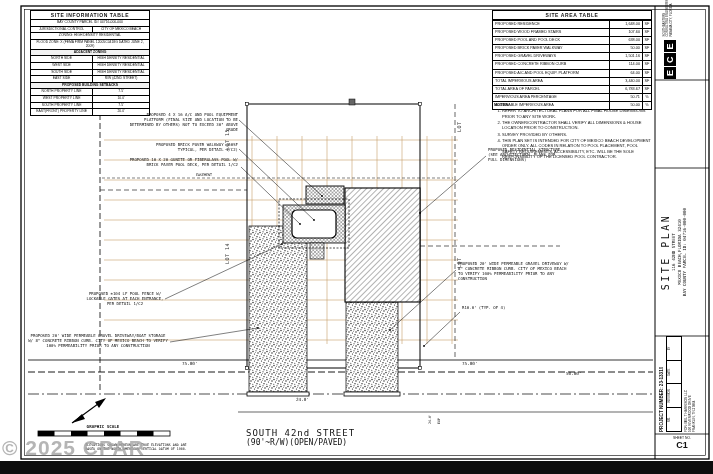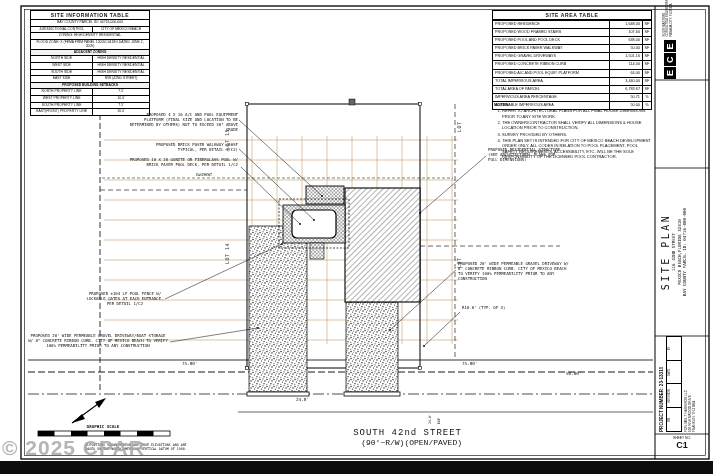--- a/index.html
+++ b/index.html
@@ -312,21 +312,21 @@
   <div class="v lot mono" style="left:456px;top:132px;width:24px;">LOT</div>
   <div class="v lot mono" style="left:456px;top:268px;width:24px;">LOT</div>
   <div class="abs dim mono" style="left:182px;top:361px;">75.00'</div>
   <div class="abs dim mono" style="left:462px;top:361px;">75.00'</div>
   <div class="abs dim mono" style="left:566px;top:371px;">50.00'</div>
   <div class="abs dim mono" style="left:296px;top:397px;">24.0'</div>
   <div class="abs tiny mono" style="left:196px;top:173px;">EASEMENT</div>
   <div class="v tiny mono" style="left:428px;top:424px;width:26px;">24.0'</div>
   <div class="v tiny mono" style="left:437px;top:424px;width:26px;">EOP</div>
 
-  <div class="abs mono" style="left:262px;top:428px;width:200px;text-align:right;font-family:Liberation Mono, monospace;">
+  <div class="abs mono" style="left:246px;top:428px;width:200px;text-align:left;">
     <div style="font-size:9px;letter-spacing:1px;">SOUTH 42nd STREET</div>
     <div style="font-size:8px;">(90'~R/W)(OPEN/PAVED)</div>
   </div>
 
   <div class="abs mono" style="left:62px;top:424px;width:82px;text-align:center;font-size:4.2px;font-weight:bold;">GRAPHIC SCALE</div>
   <div class="abs tiny mono" style="left:36px;top:443px;width:200px;text-align:center;line-height:1.3;">
     <div>ELEVATIONS SHOWN HEREON ARE TRUE ELEVATIONS AND ARE</div>
     <div>BASED ON THE NORTH AMERICAN VERTICAL DATUM OF 1988.</div>
   </div>
 

